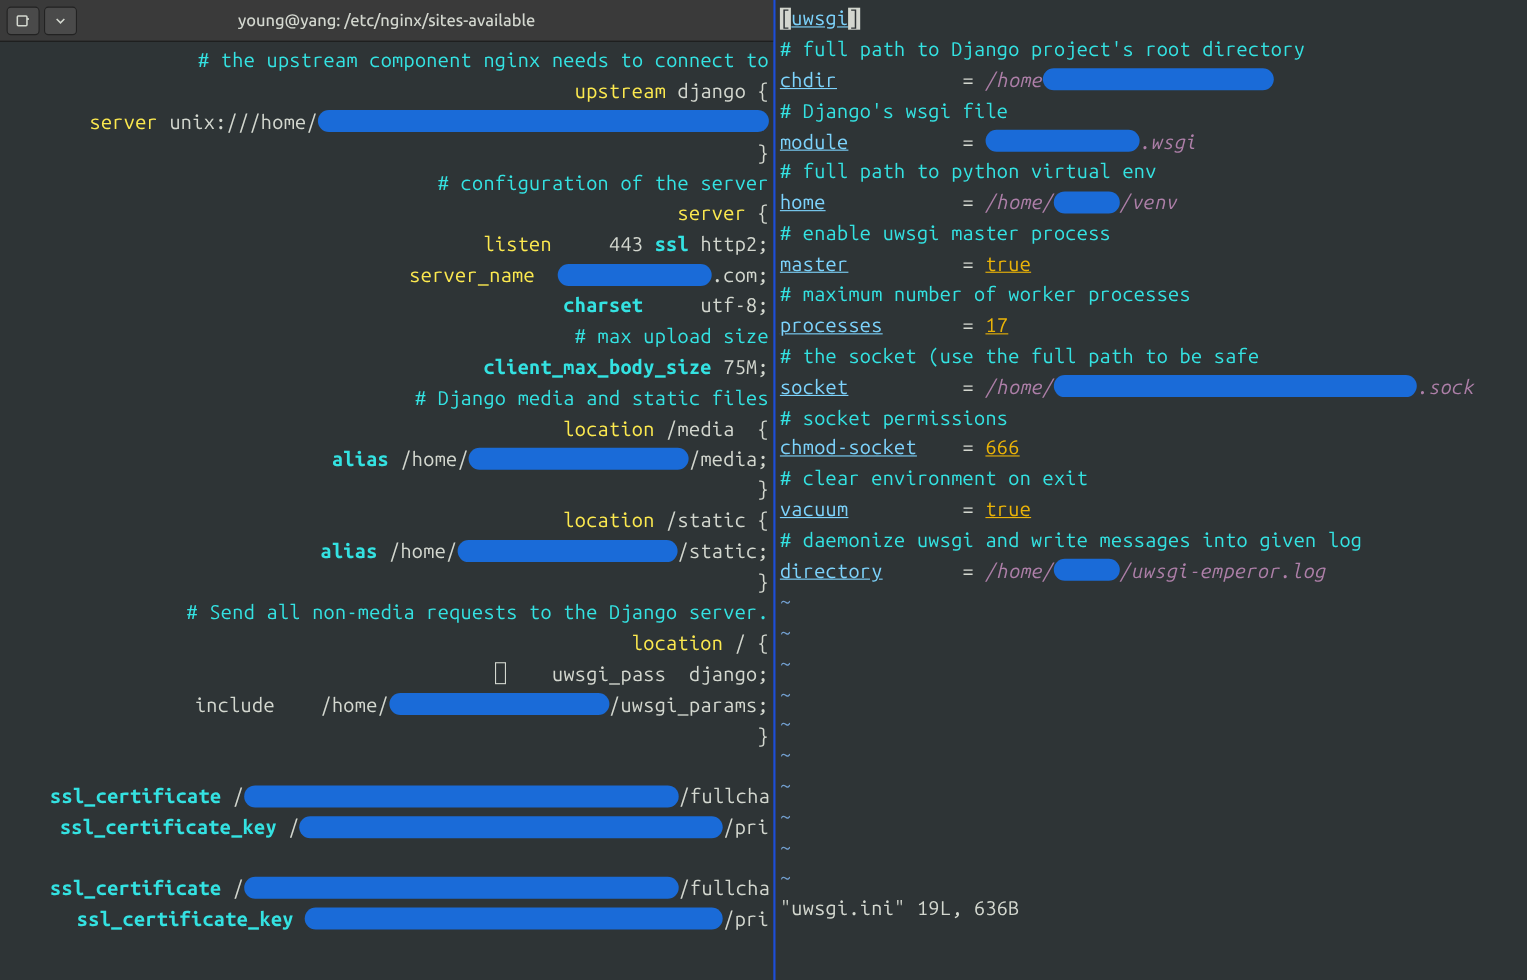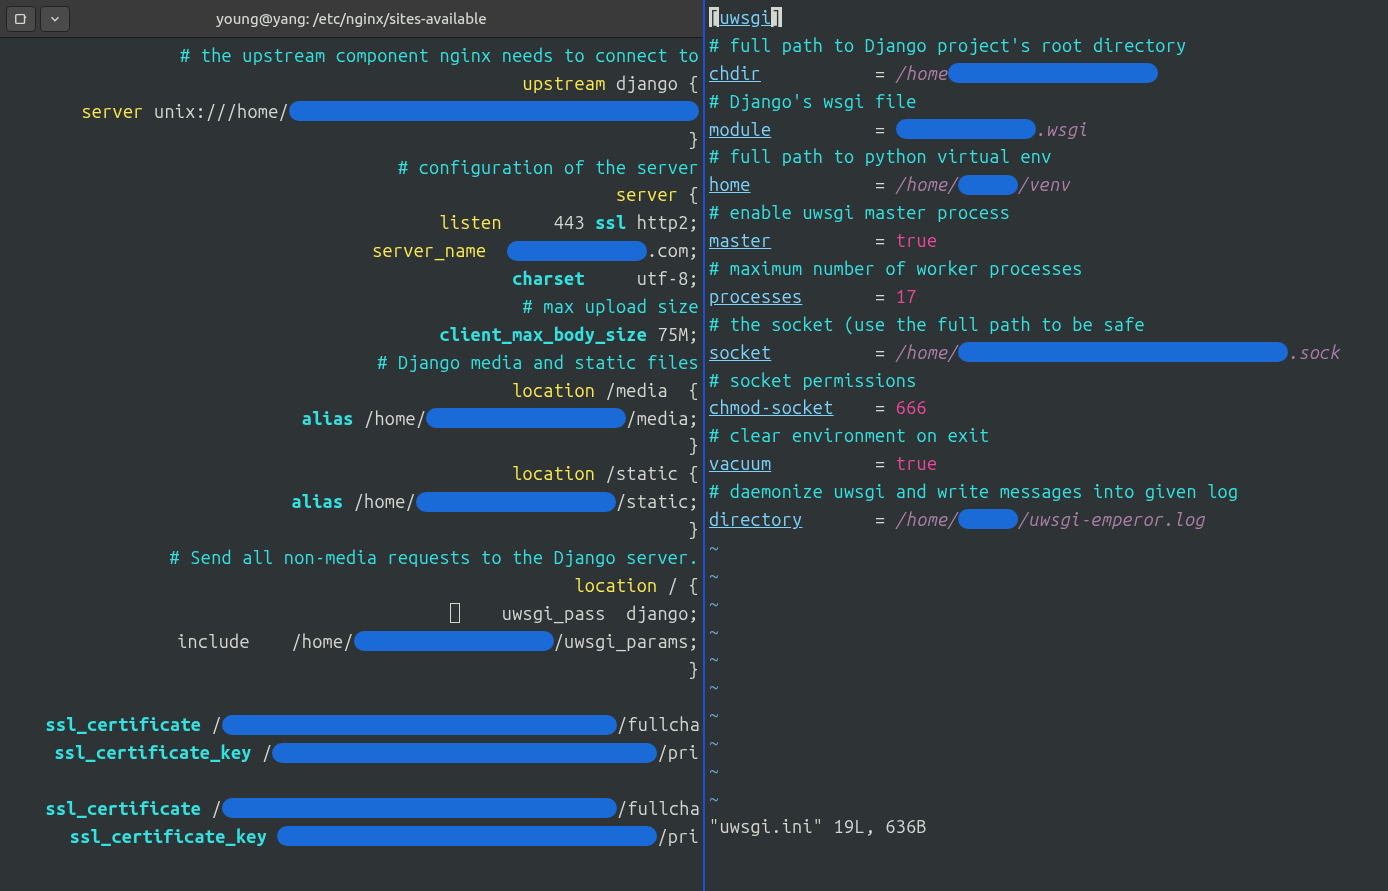--- a/index.html
+++ b/index.html
@@ -50,21 +50,21 @@
     flex: 1;
     padding: 4px 4px;
     white-space: pre;
     overflow: hidden;
     position: relative;
     letter-spacing: 0.3px;
   }
   .comment { color: #34e2e2; }
   .kw { color: #fce94f; }
   .kw-bold { color: #34e2e2; font-weight: bold; }
-  .val { color: #ec4899; }
+  .val { color: #eab308; text-decoration: underline; }
   .path { color: #ad7fa8; font-style: italic; }
   .tilde { color: #729fcf; }
   .section { color: #7dd3fc; text-decoration: underline; }
   .redact {
     display: inline-block;
     background: #1a6bd8;
     border-radius: 11px;
     height: 20px;
     vertical-align: middle;
     position: relative;

